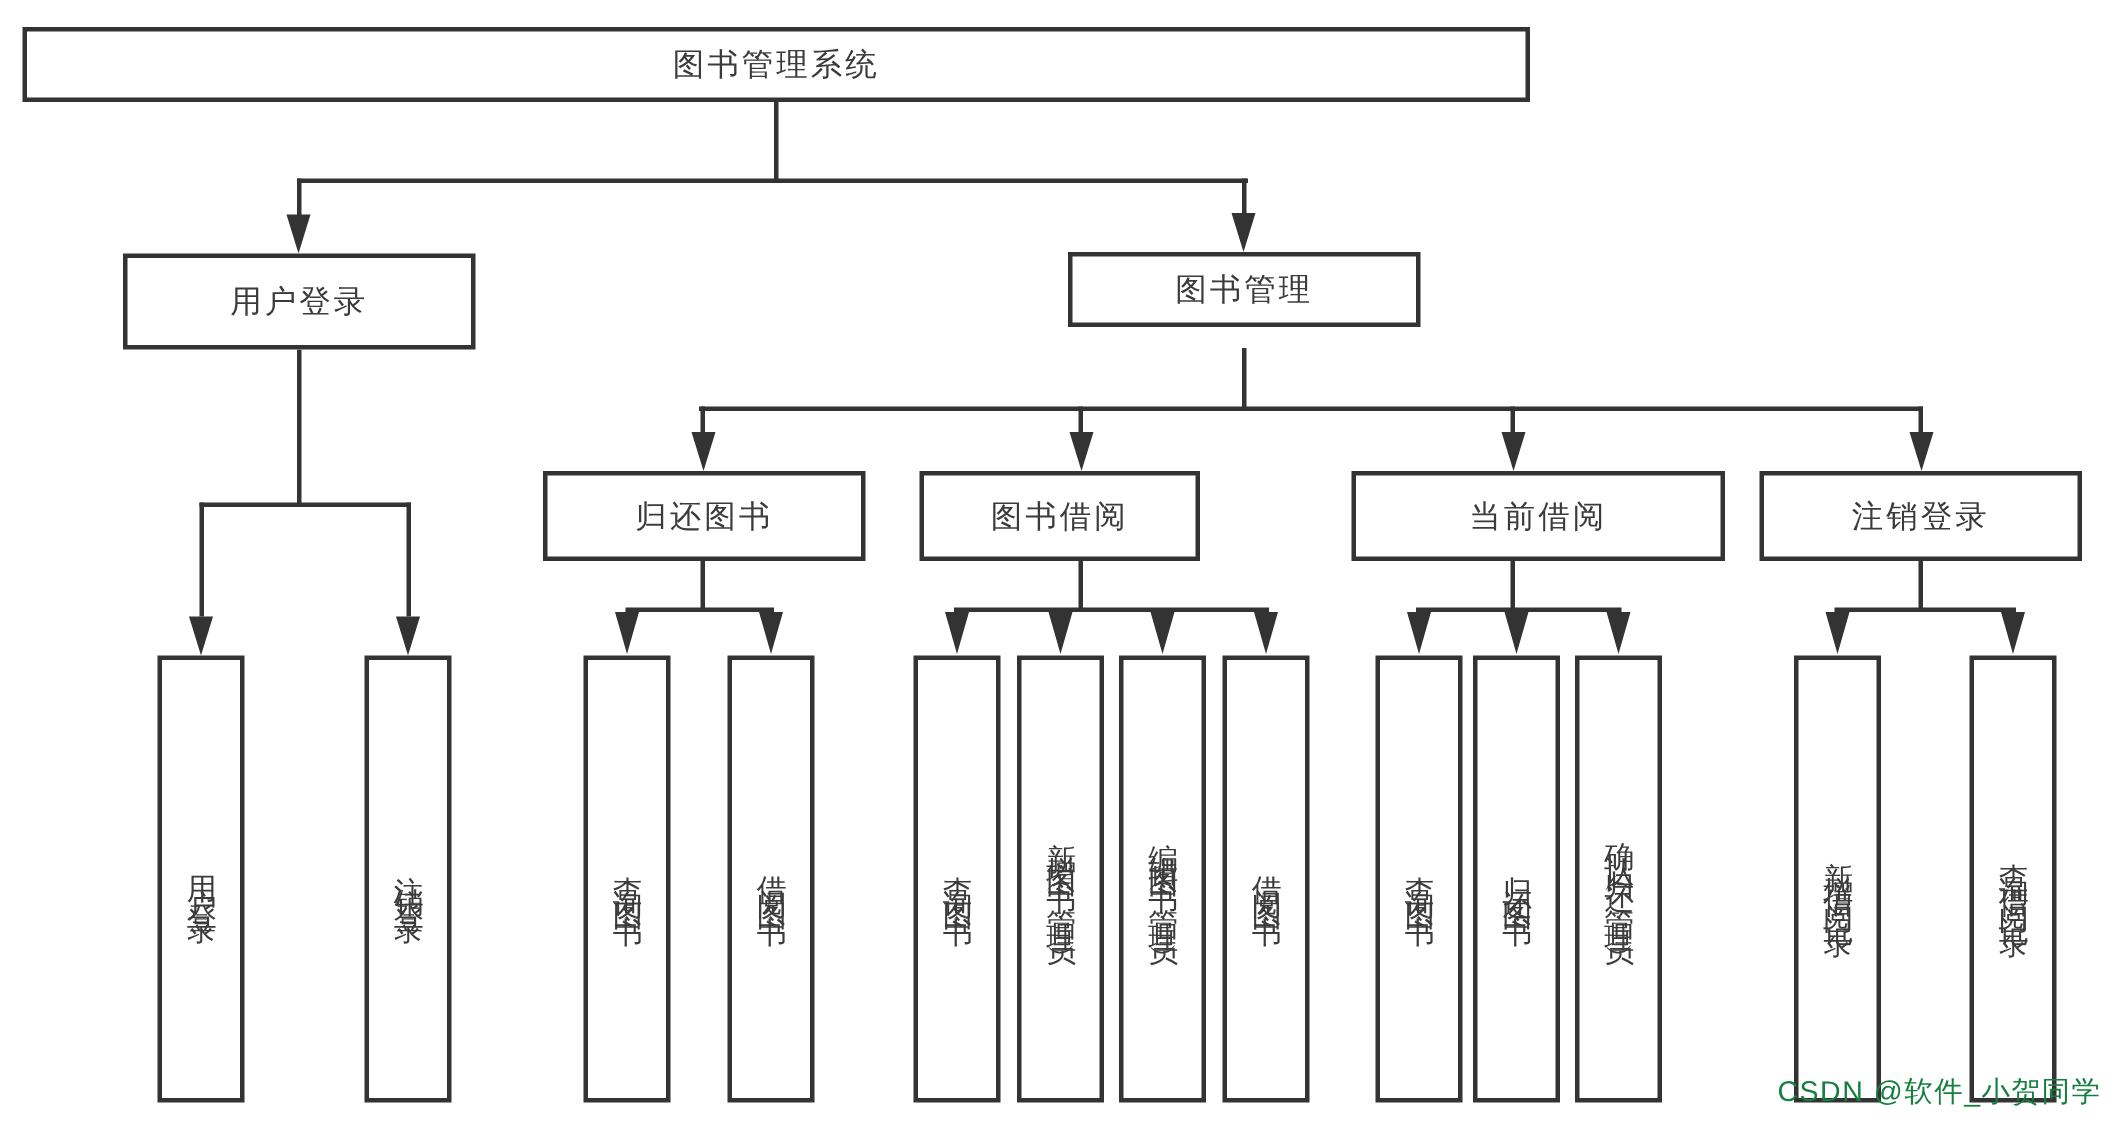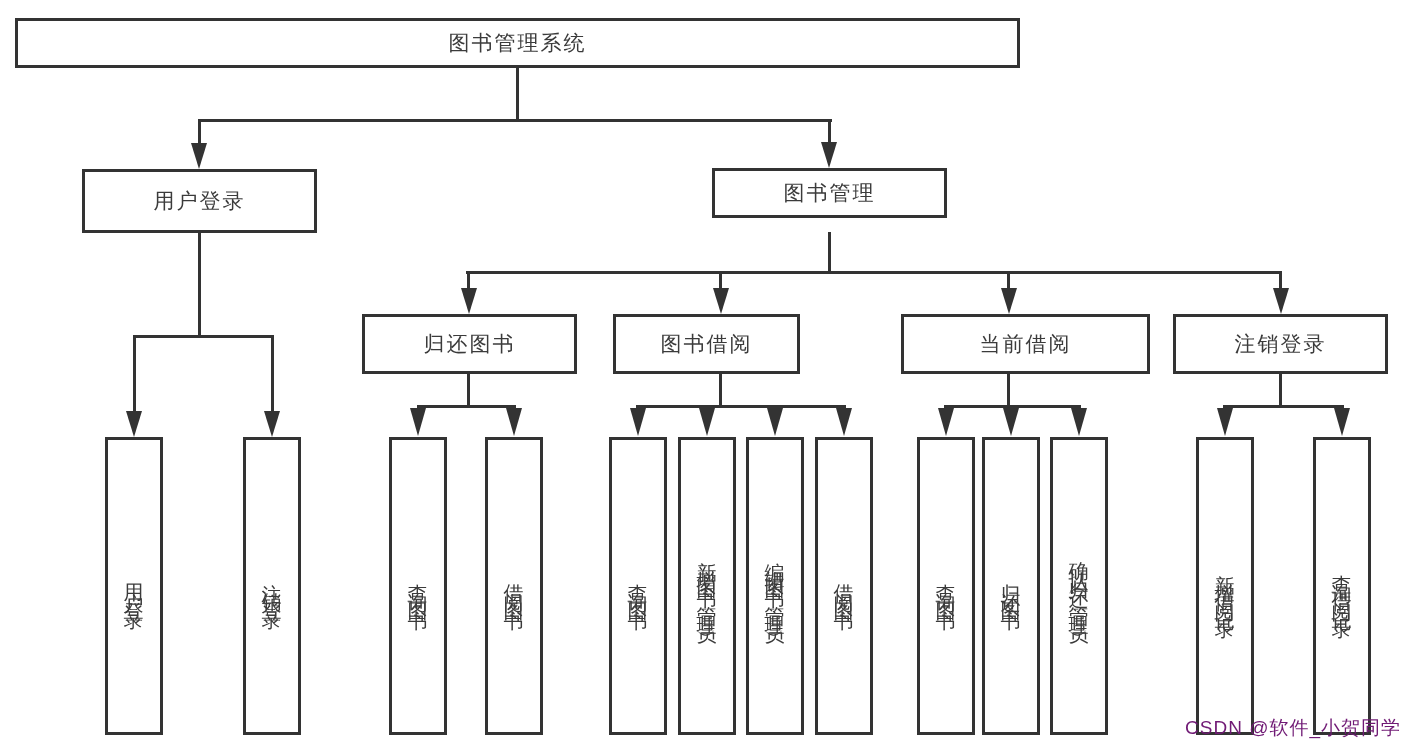--- a/index.html
+++ b/index.html
@@ -41,21 +41,21 @@
     border-top: 28px solid #333333;
     z-index: 1;
   }
   .arrow.short { border-top-width: 26px; }
   .watermark {
     position: absolute;
     right: 4px;
     bottom: 6px;
     font-size: 19px;
     letter-spacing: 1px;
-    color: #701a75;
+    color: #15803d;
     z-index: 3;
   }
 </style>
 </head>
 <body>
 
 <div class="canvas">
 
   <div class="node hlabel" style="left:15px; top:18px; width:1005px; height:50px;justify-content:center;">
     <span>图书管理系统</span>

